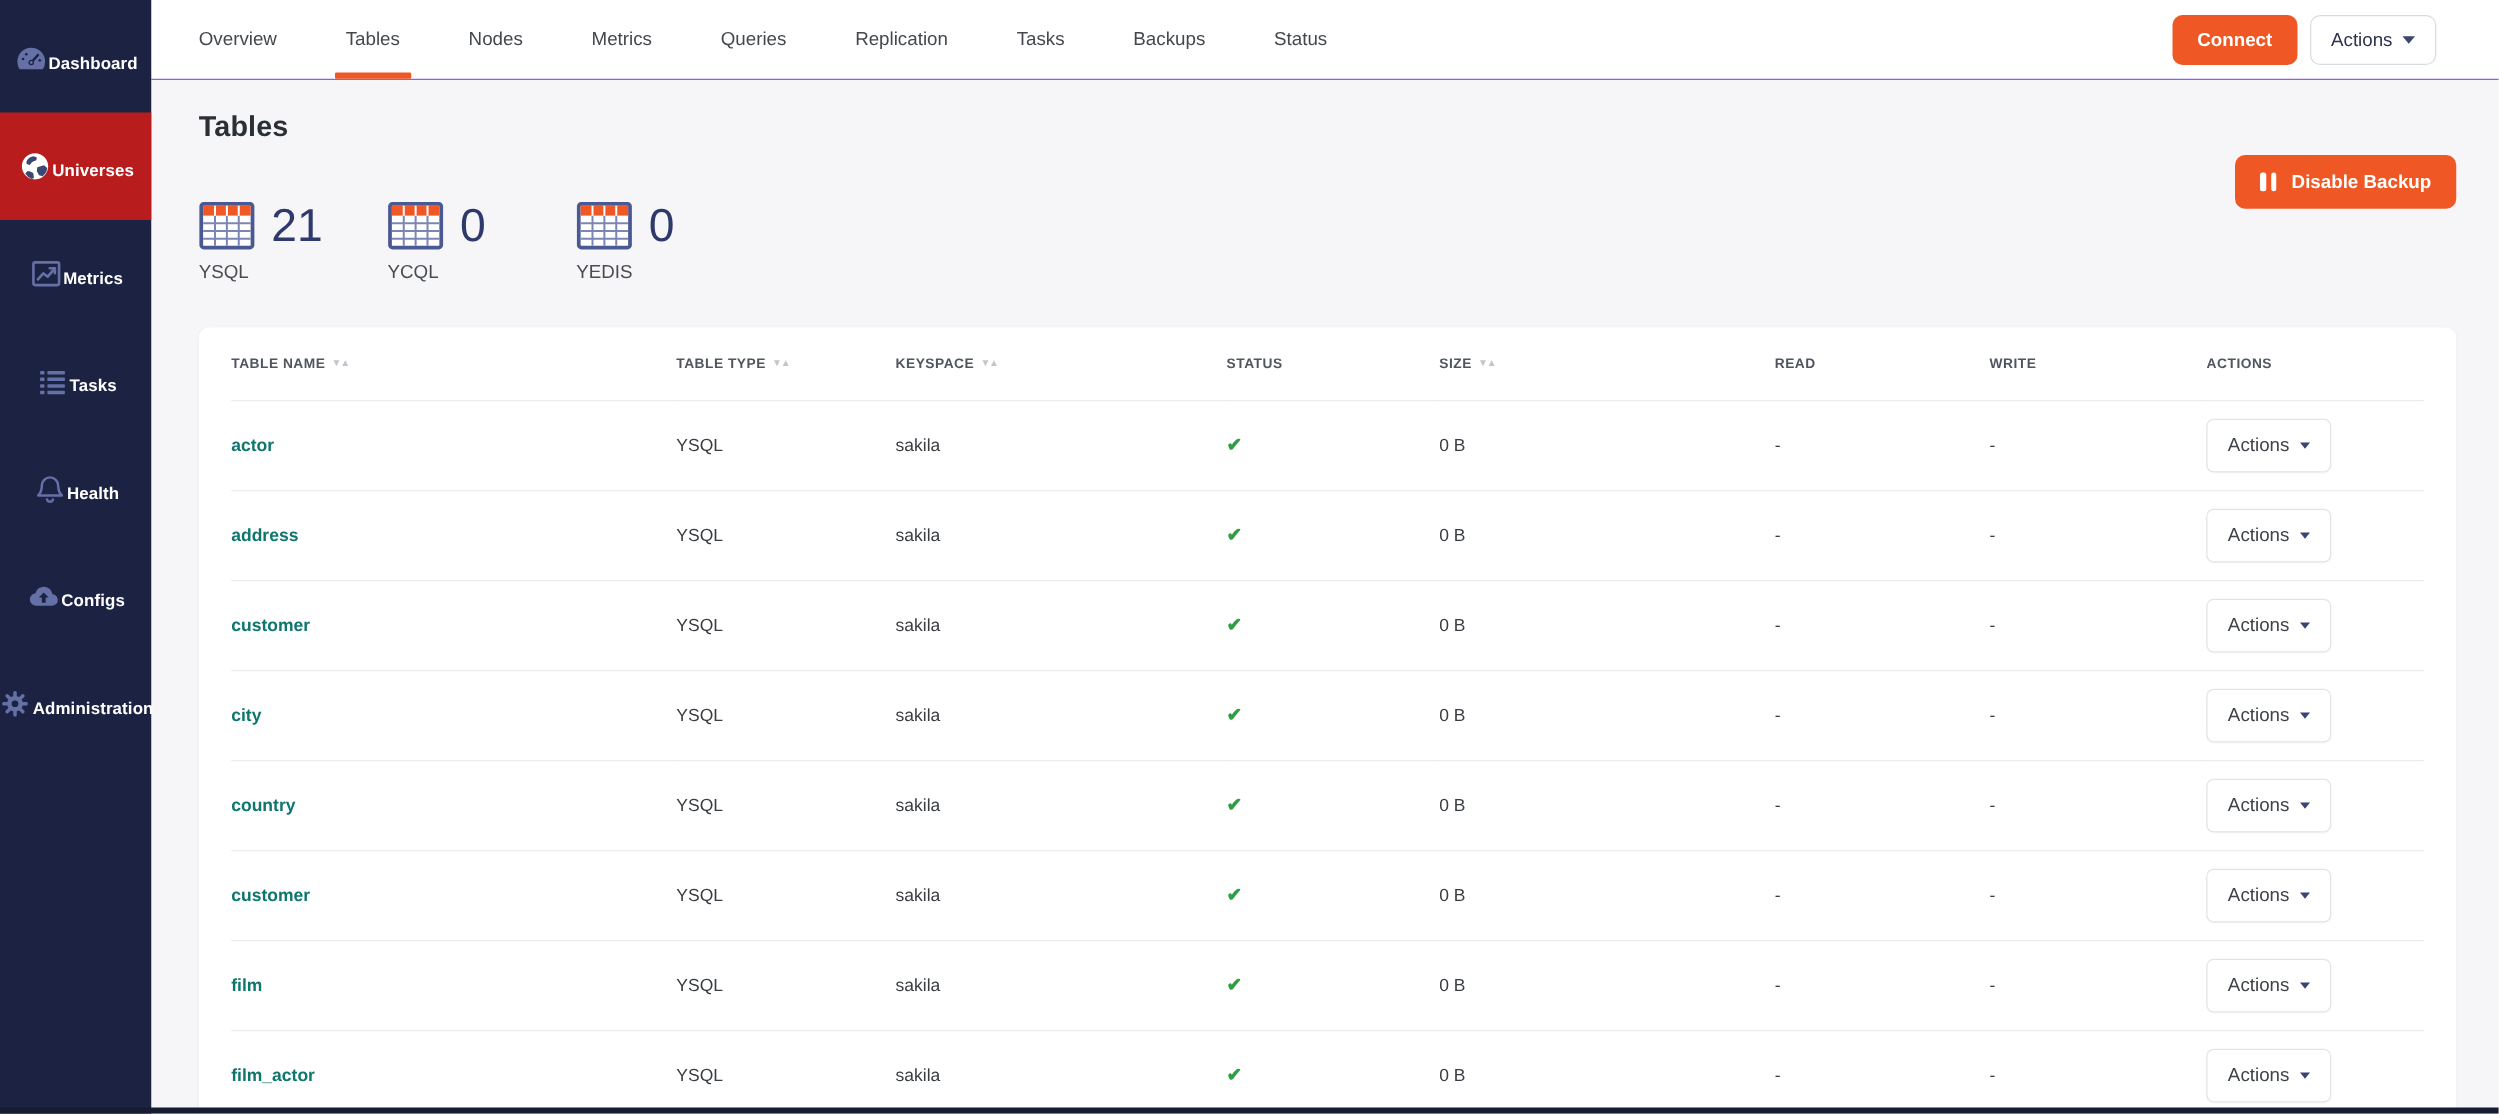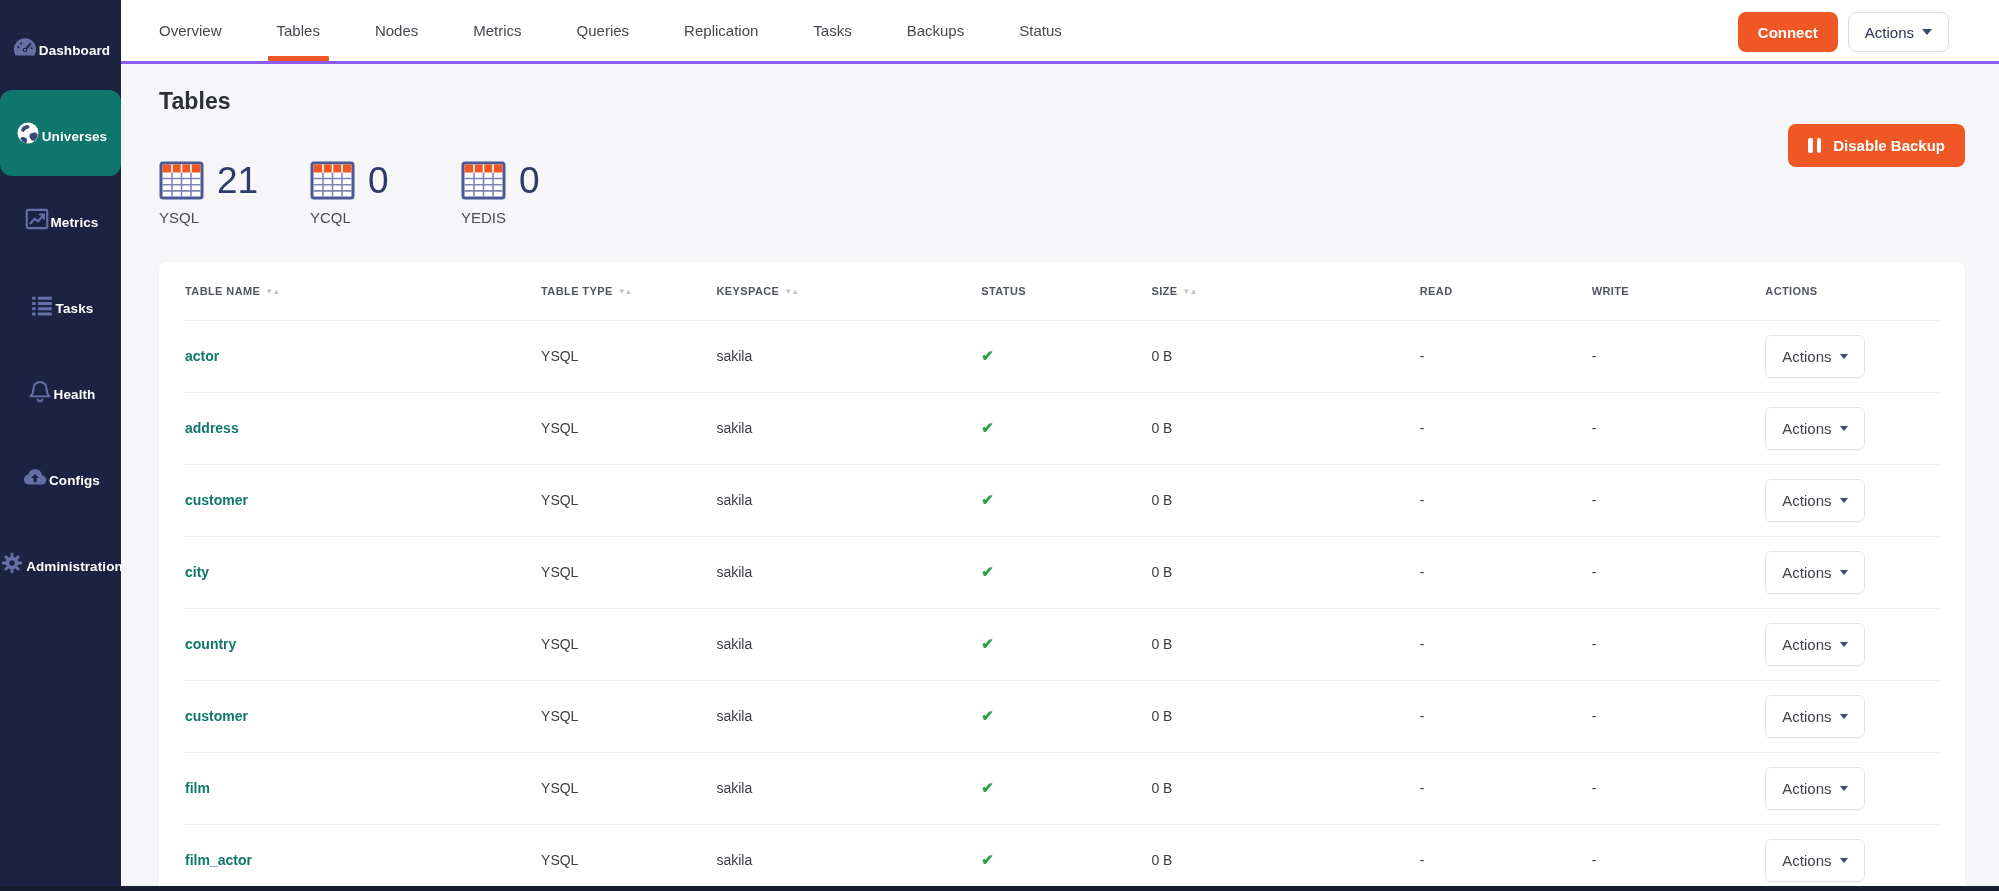--- a/index.html
+++ b/index.html
@@ -14,31 +14,31 @@
   
   .sidebar {
     position:absolute; left:0; top:0; bottom:0; width:121px;
     background:#1c2342; z-index:10;
     display:flex; flex-direction:column; padding-top:4px;
   }
   .side-item {
     height:86px; display:flex; flex-direction:row;
     align-items:center; justify-content:center; cursor:pointer;
   }
-  .side-item.active { background:#0f766e;border-radius:12px; }
+  .side-item.active { background:#b91c1c; }
   .side-icon { width:28px; height:28px; color:#6470a6; display:block; }
   .side-item.active .side-icon { color:#ffffff; }
   .side-icon svg { width:28px; height:28px; display:block; }
   .side-label { margin-top:6px; font-size:13.5px; color:#ffffff; font-weight:600; letter-spacing:.1px; }
 
   
   .main { position:absolute; left:121px; top:0; right:0; bottom:0; }
 
   .topnav {
-    height:64px; background:#ffffff; border-bottom:3px solid #8b5cf6;
+    height:64px; background:#ffffff; border-bottom:1px solid #8b5cf6;
     display:flex; align-items:center; padding-left:34px; position:relative;
   }
   .tabs { display:flex; height:100%; align-items:center; }
   .tab {
     position:relative; height:100%; display:flex; align-items:center;
     padding:0 4px; margin-right:47px; font-size:15px; color:#44484e; cursor:pointer;
     white-space:nowrap;
   }
   .tab.active::after {
     content:""; position:absolute; left:-5px; right:-5px; bottom:0; height:5px;

